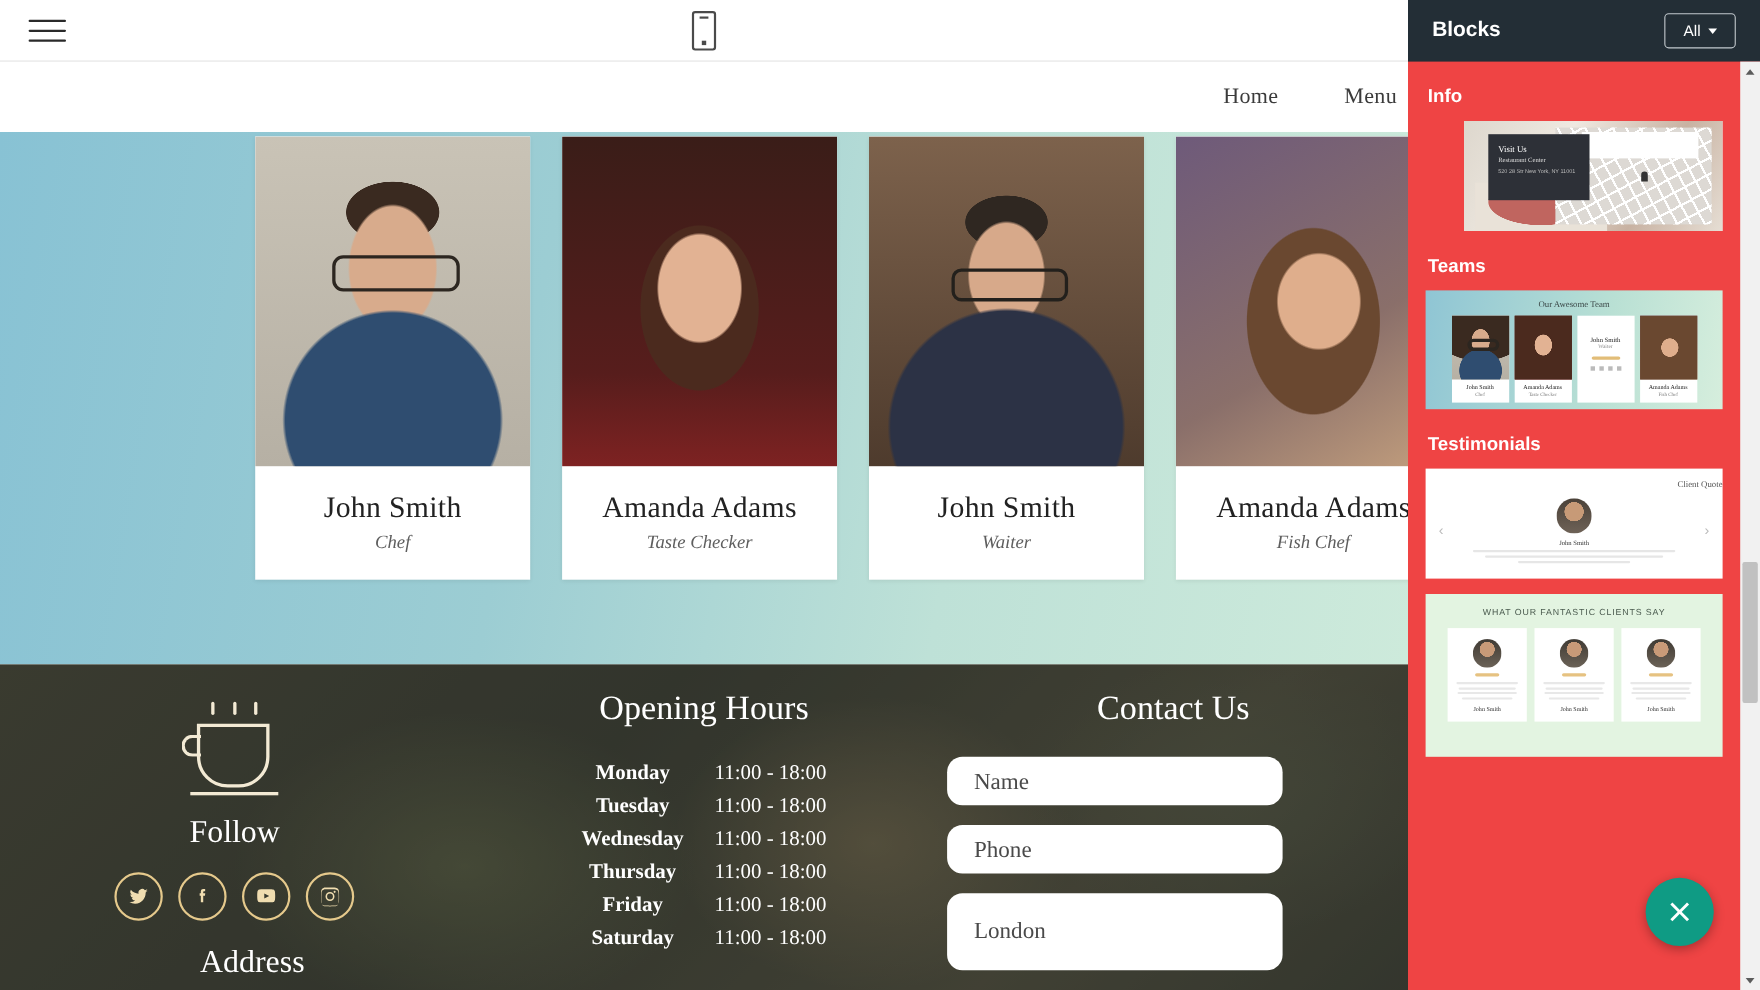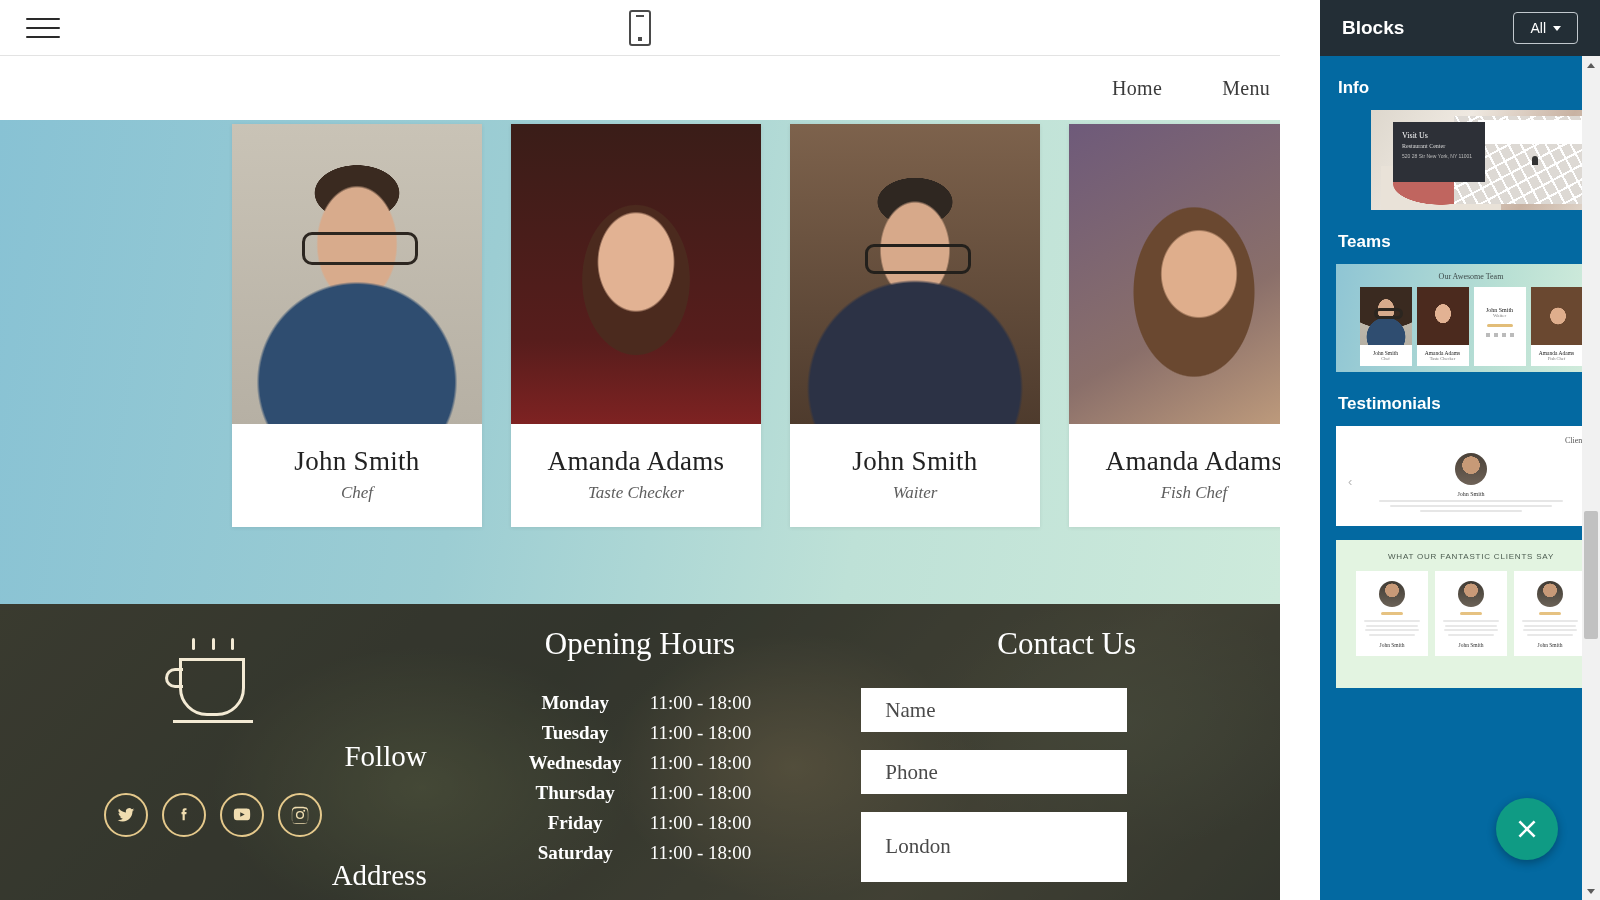--- a/index.html
+++ b/index.html
@@ -87,21 +87,21 @@
     background:
       radial-gradient(ellipse 300px 200px at 33% 62%, rgba(118,125,86,.55), transparent 70%),
       radial-gradient(ellipse 260px 190px at 62% 55%, rgba(150,132,96,.55), transparent 70%),
       radial-gradient(ellipse 280px 180px at 88% 40%, rgba(96,104,82,.5), transparent 70%),
       linear-gradient(135deg,#4a4a3c,#3d4036 40%,#565444 75%,#3f4238);
   }
   .footer::before {
     content:""; position:absolute; inset:0; background:rgba(35,38,30,.42);
   }
   .footer-inner { position:relative; display:flex; height:100%; padding-top:22px; }
-  .fcol { flex:1; text-align:right; color:#fff; }
+  .fcol { flex:1; text-align:center; color:#fff; }
   .fcol.hours, .fcol.contact { text-align:center; }
 
   .cup-logo { width:96px; height:90px; margin:12px auto 0; position:relative; }
   .cup-logo .steam { position:absolute; top:0; left:50%; transform:translateX(-50%);
     width:42px; display:flex; justify-content:space-between; }
   .cup-logo .steam i { display:block; width:3px; height:12px; background:#f3ead4; border-radius:2px; }
   .cup-logo .body { position:absolute; top:20px; left:14px; width:66px; height:58px;
     border:3px solid #f3ead4; border-top:3px solid #f3ead4; border-radius:0 0 28px 28px; }
   .cup-logo .handle { position:absolute; top:30px; left:0px; width:18px; height:20px;
     border:3px solid #f3ead4; border-right:none; border-radius:12px 0 0 12px; }
@@ -123,26 +123,27 @@
   .hours-table td {
     font-family:"Liberation Serif", serif; color:#fff; font-size:19px; padding:4px 0;
   }
   .hours-table td.day { font-weight:bold; padding-right:28px; white-space:nowrap; }
   .hours-table td.time { text-align:right; white-space:nowrap; }
 
   .contact-form { margin-top:26px; padding:0 0 0 8px; }
   .contact-form .fld {
     background:#fff; height:44px; margin-bottom:18px; display:flex; align-items:center;
     padding-left:24px; font-family:"Liberation Serif", serif; font-size:21px; color:#4a4a4a;
-    width:266px;
+    width:305px;
+    border-radius:14px;
   }
   .contact-form .fld.msg { height:70px; align-items:flex-start; padding-top:22px; }
 
   
-  .panel { position:absolute; right:0; top:0; width:280px; height:900px; background:#0369a1; }
+  .panel { position:absolute; right:0; top:0; width:320px; height:900px; background:#ef4444; }
   .panel-head {
     height:56px; background:#232e36; display:flex; align-items:center;
     justify-content:space-between; padding:0 22px;
   }
   .panel-title { color:#fff; font-size:19px; font-weight:bold; }
   .all-btn {
     border:1px solid #c2c9ce; border-radius:4px; color:#fff; font-size:14px;
     padding:7px 16px; display:flex; align-items:center; gap:7px; cursor:pointer; background:transparent;
   }
   .caret { width:0; height:0; border-left:4px solid transparent; border-right:4px solid transparent;

